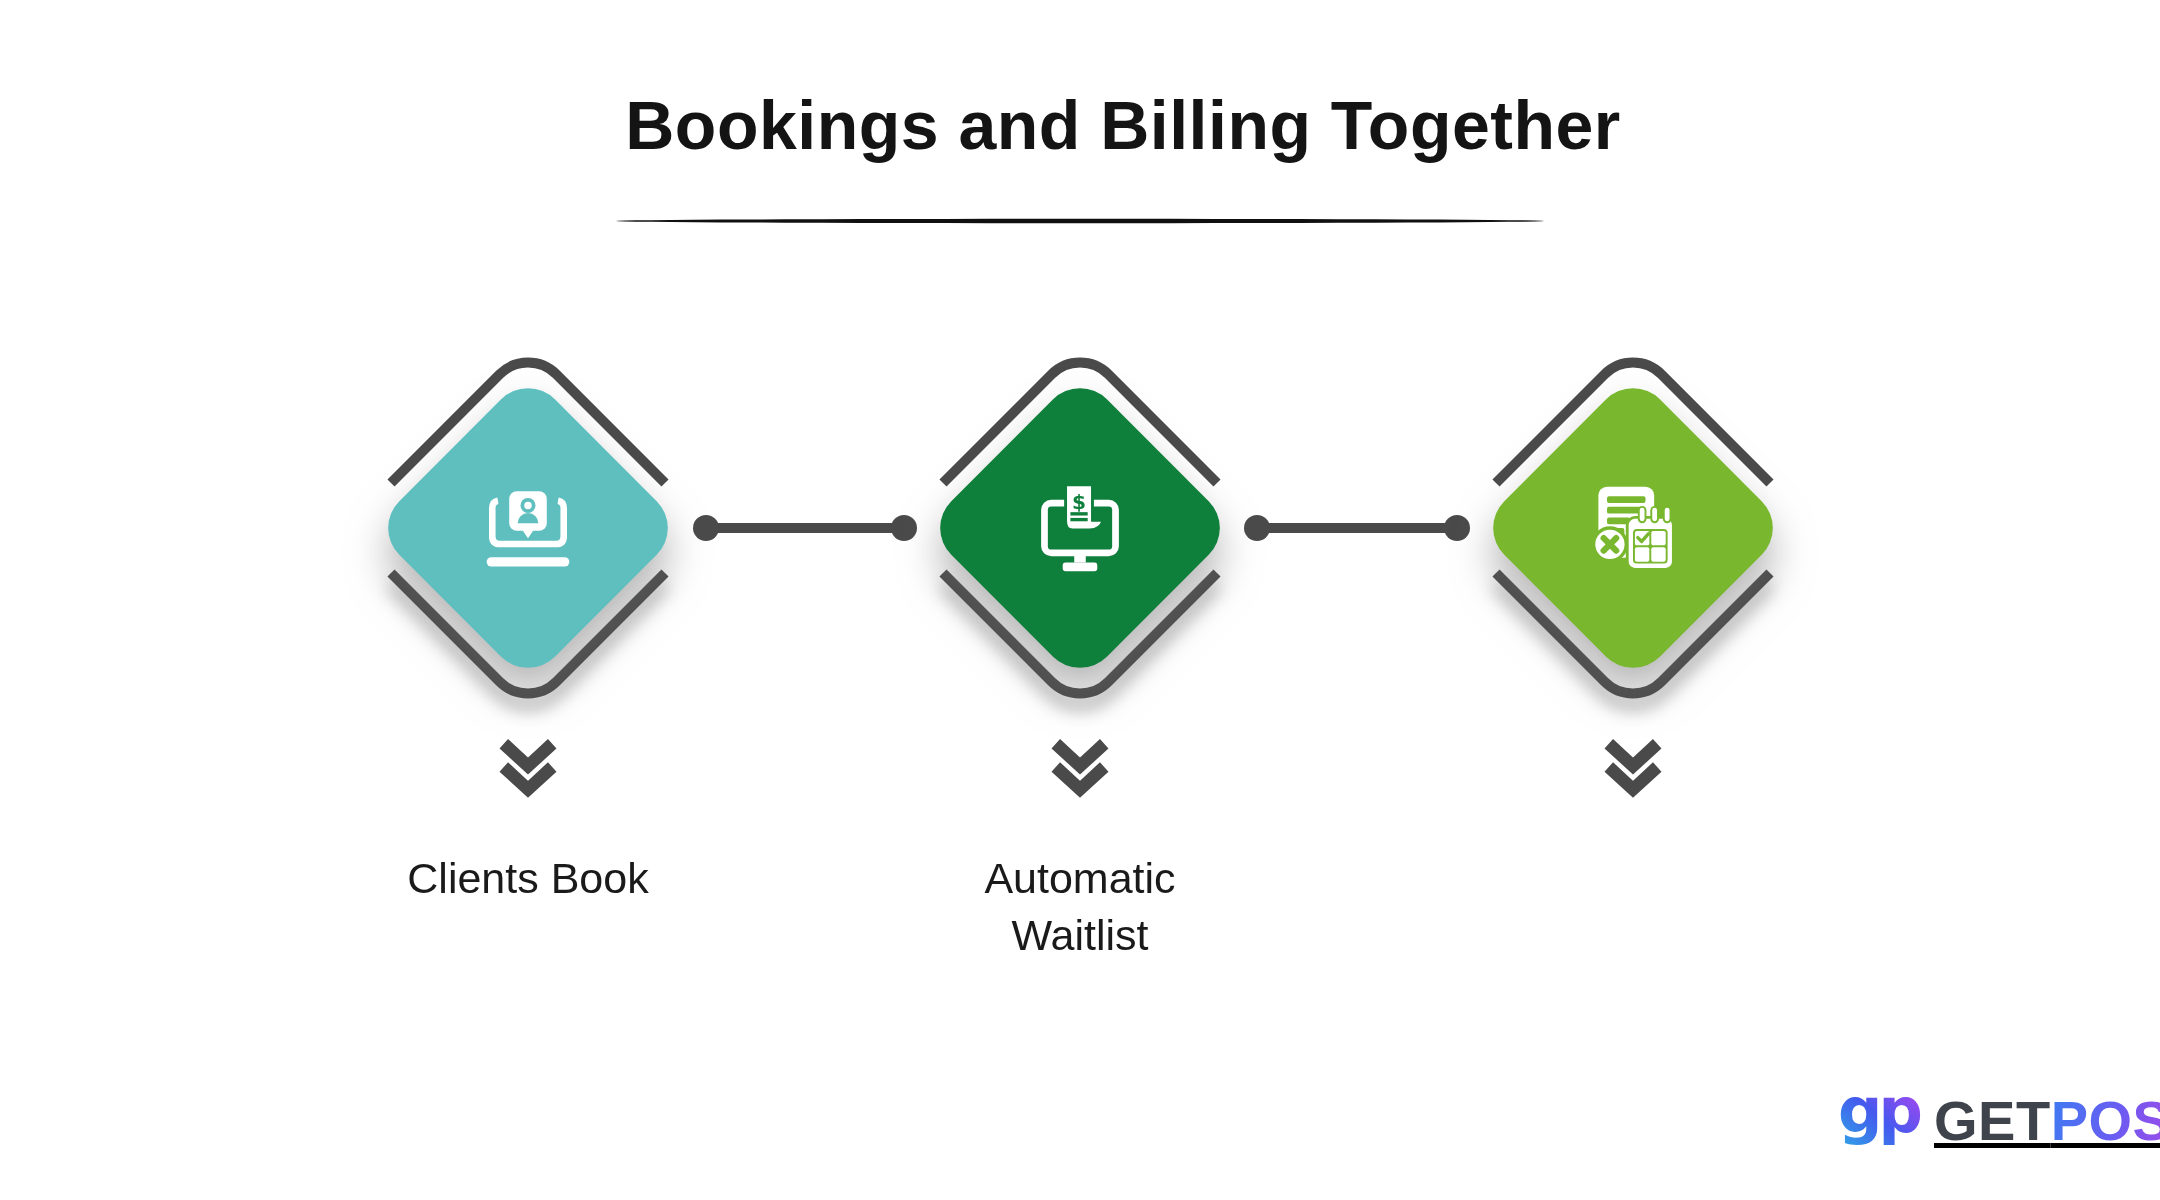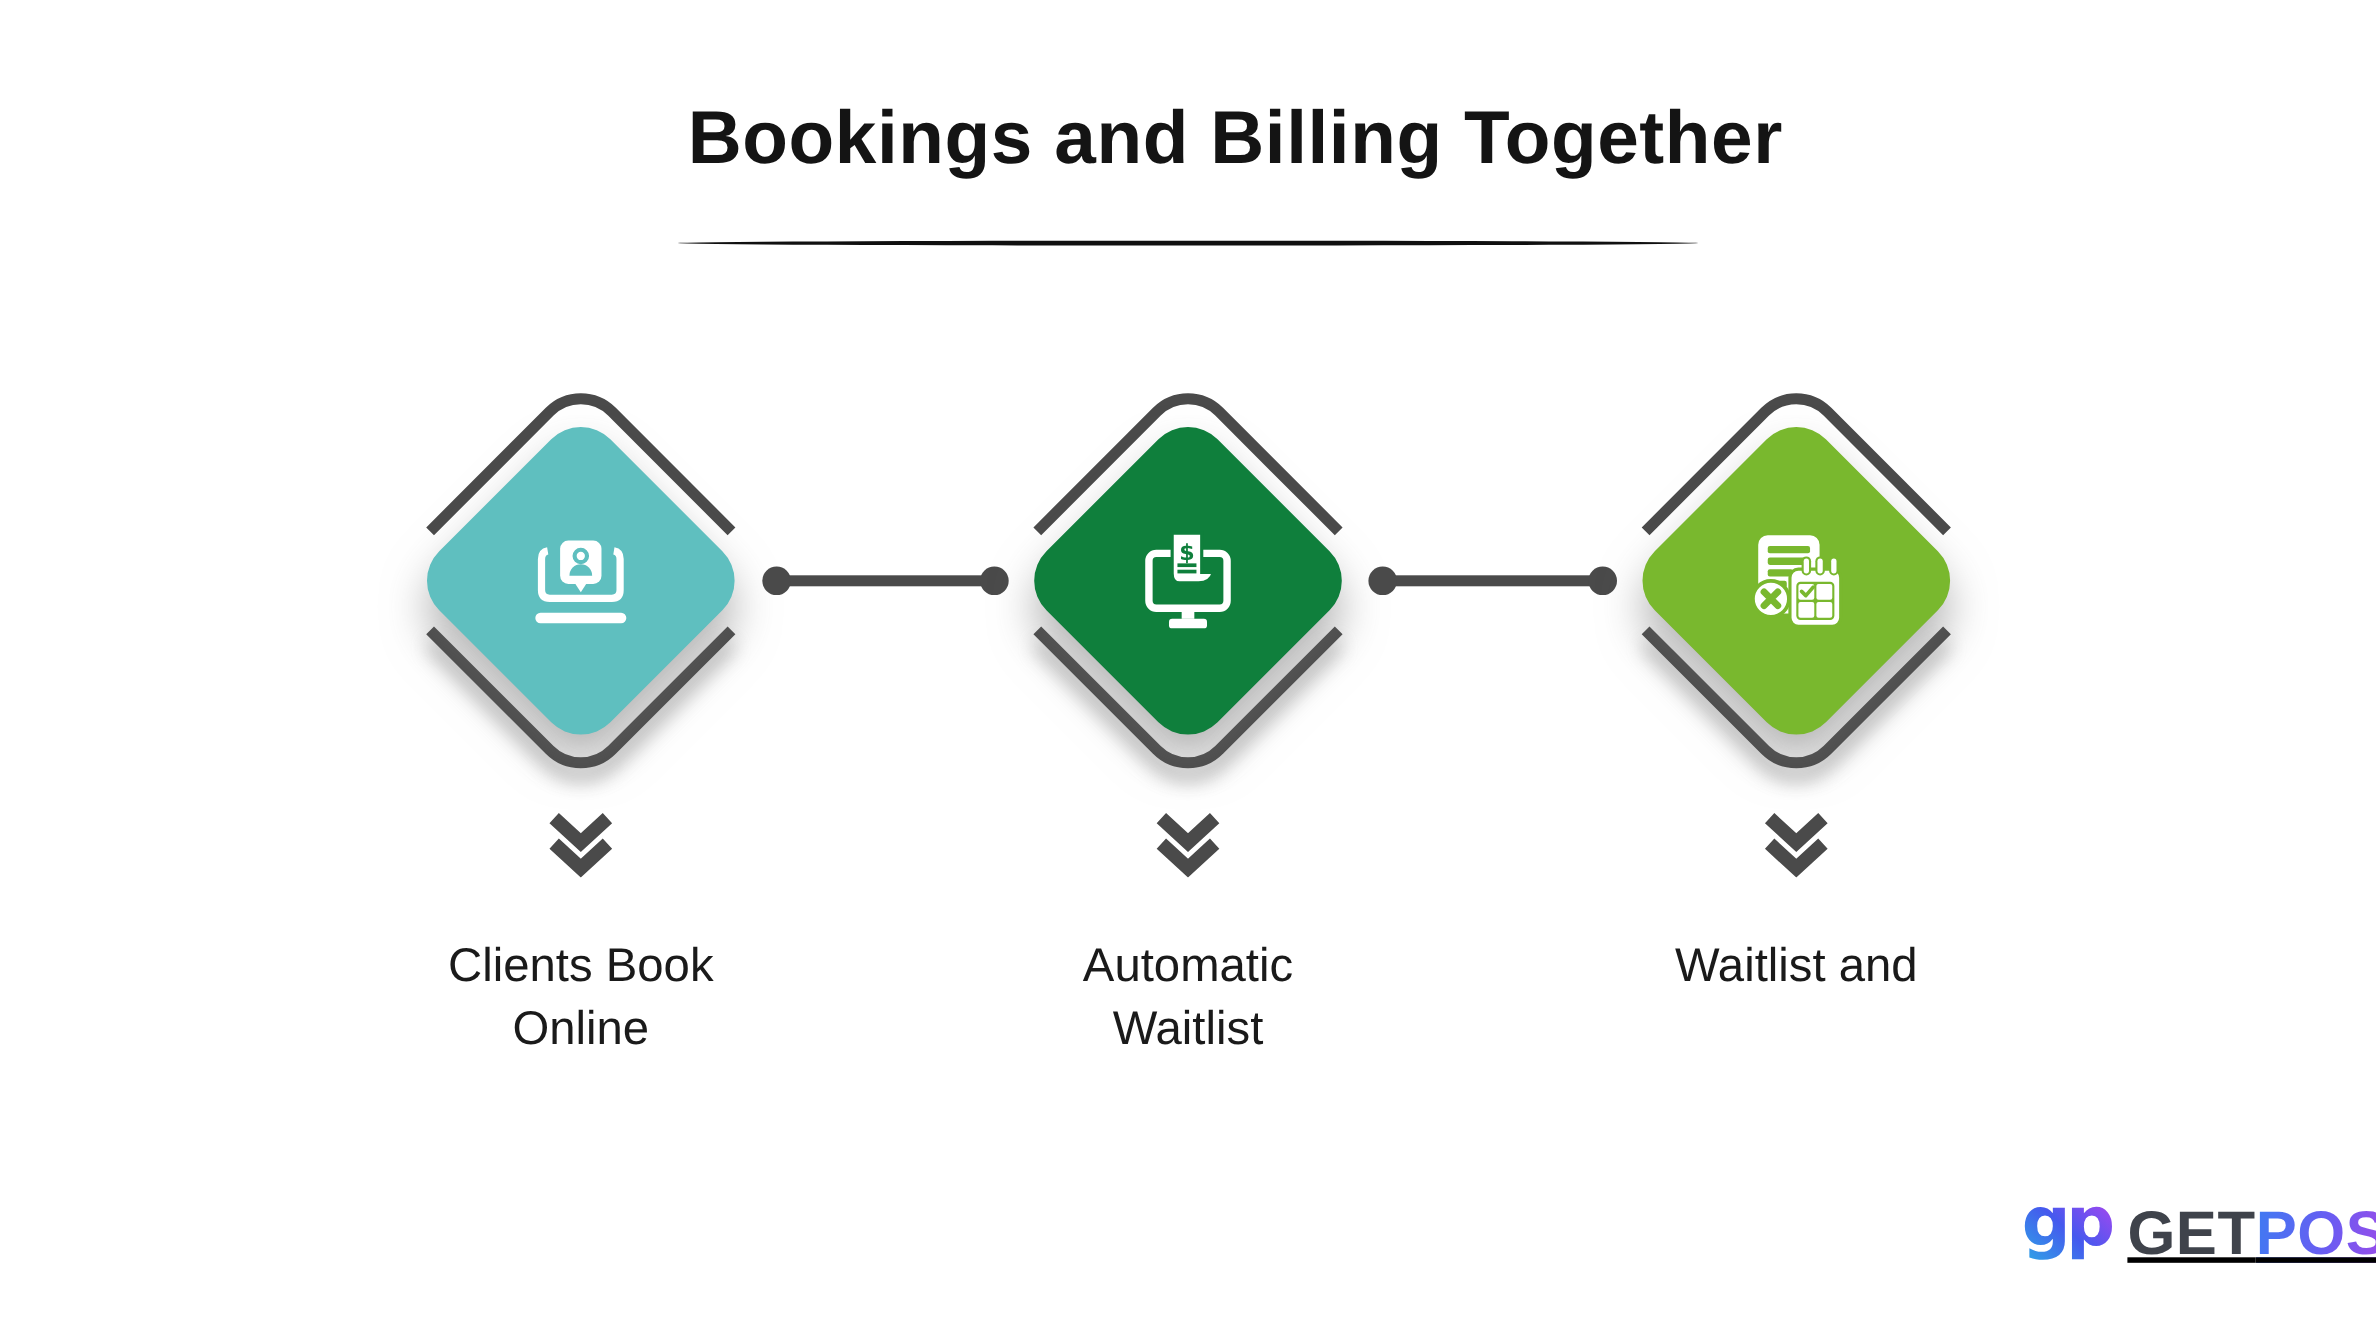--- a/index.html
+++ b/index.html
@@ -65,21 +65,20 @@
       <path d="M39 38 a11 11 0 0 1 22 0 z" fill="#5FBFBF"></path>
       <rect x="6" y="74" width="88" height="10" rx="5" fill="#ffffff"></rect>
     </svg>
   </div>
   <svg class="chevron" style="left:497px;top:736px;" width="62" height="62" viewBox="0 0 64 62">
     <polyline points="7,7 32,30 57,7"></polyline>
     <polyline points="7,31 32,54 57,31"></polyline>
   </svg>
   <div class="step-label" style="left:308px;top:850px;">
     <div>Clients Book</div>
-    <div>Online</div>
   </div>
 
   <div class="conn-line" style="left:706px;width:198px;"></div>
   <div class="conn-dot" style="left:693px;"></div>
   <div class="conn-dot" style="left:891px;"></div>
 
   <svg class="ring-svg" style="left:898px;top:346px;" width="364" height="364" viewBox="0 0 364 364">
     <path class="ring-path" d="M45 137 L153.7 28.3 A 40 40 0 0 1 210.3 28.3 L319 137"></path>
     <path class="ring-path ring-bottom" d="M45 227 L153.7 335.7 A 40 40 0 0 0 210.3 335.7 L319 227"></path>
   </svg>
@@ -135,21 +134,20 @@
       <path d="M57 59 l4 4 l7 -8" fill="none" stroke="#79B82E" stroke-width="3.5" stroke-linecap="round" stroke-linejoin="round"></path>
       <circle cx="28" cy="66" r="17" fill="#ffffff" stroke="#79B82E" stroke-width="3.5"></circle>
       <path d="M21.5 59.5 L34.5 72.5 M34.5 59.5 L21.5 72.5" stroke="#79B82E" stroke-width="6.5" stroke-linecap="round"></path>
     </svg>
   </div>
   <svg class="chevron" style="left:1602px;top:736px;" width="62" height="62" viewBox="0 0 64 62">
     <polyline points="7,7 32,30 57,7"></polyline>
     <polyline points="7,31 32,54 57,31"></polyline>
   </svg>
   <div class="step-label" style="left:1413px;top:850px;">
-    <div>Waitlist and</div>
   </div>
 
   <div class="logo">
     <svg width="86" height="80" viewBox="0 0 86 80">
       <defs>
         <linearGradient id="gpg" x1="0" y1="1" x2="1" y2="0">
           <stop offset="0" stop-color="#2EA8E6"></stop>
           <stop offset="0.45" stop-color="#4559EE"></stop>
           <stop offset="0.75" stop-color="#8A4CF0"></stop>
           <stop offset="1" stop-color="#D23BD6"></stop>

